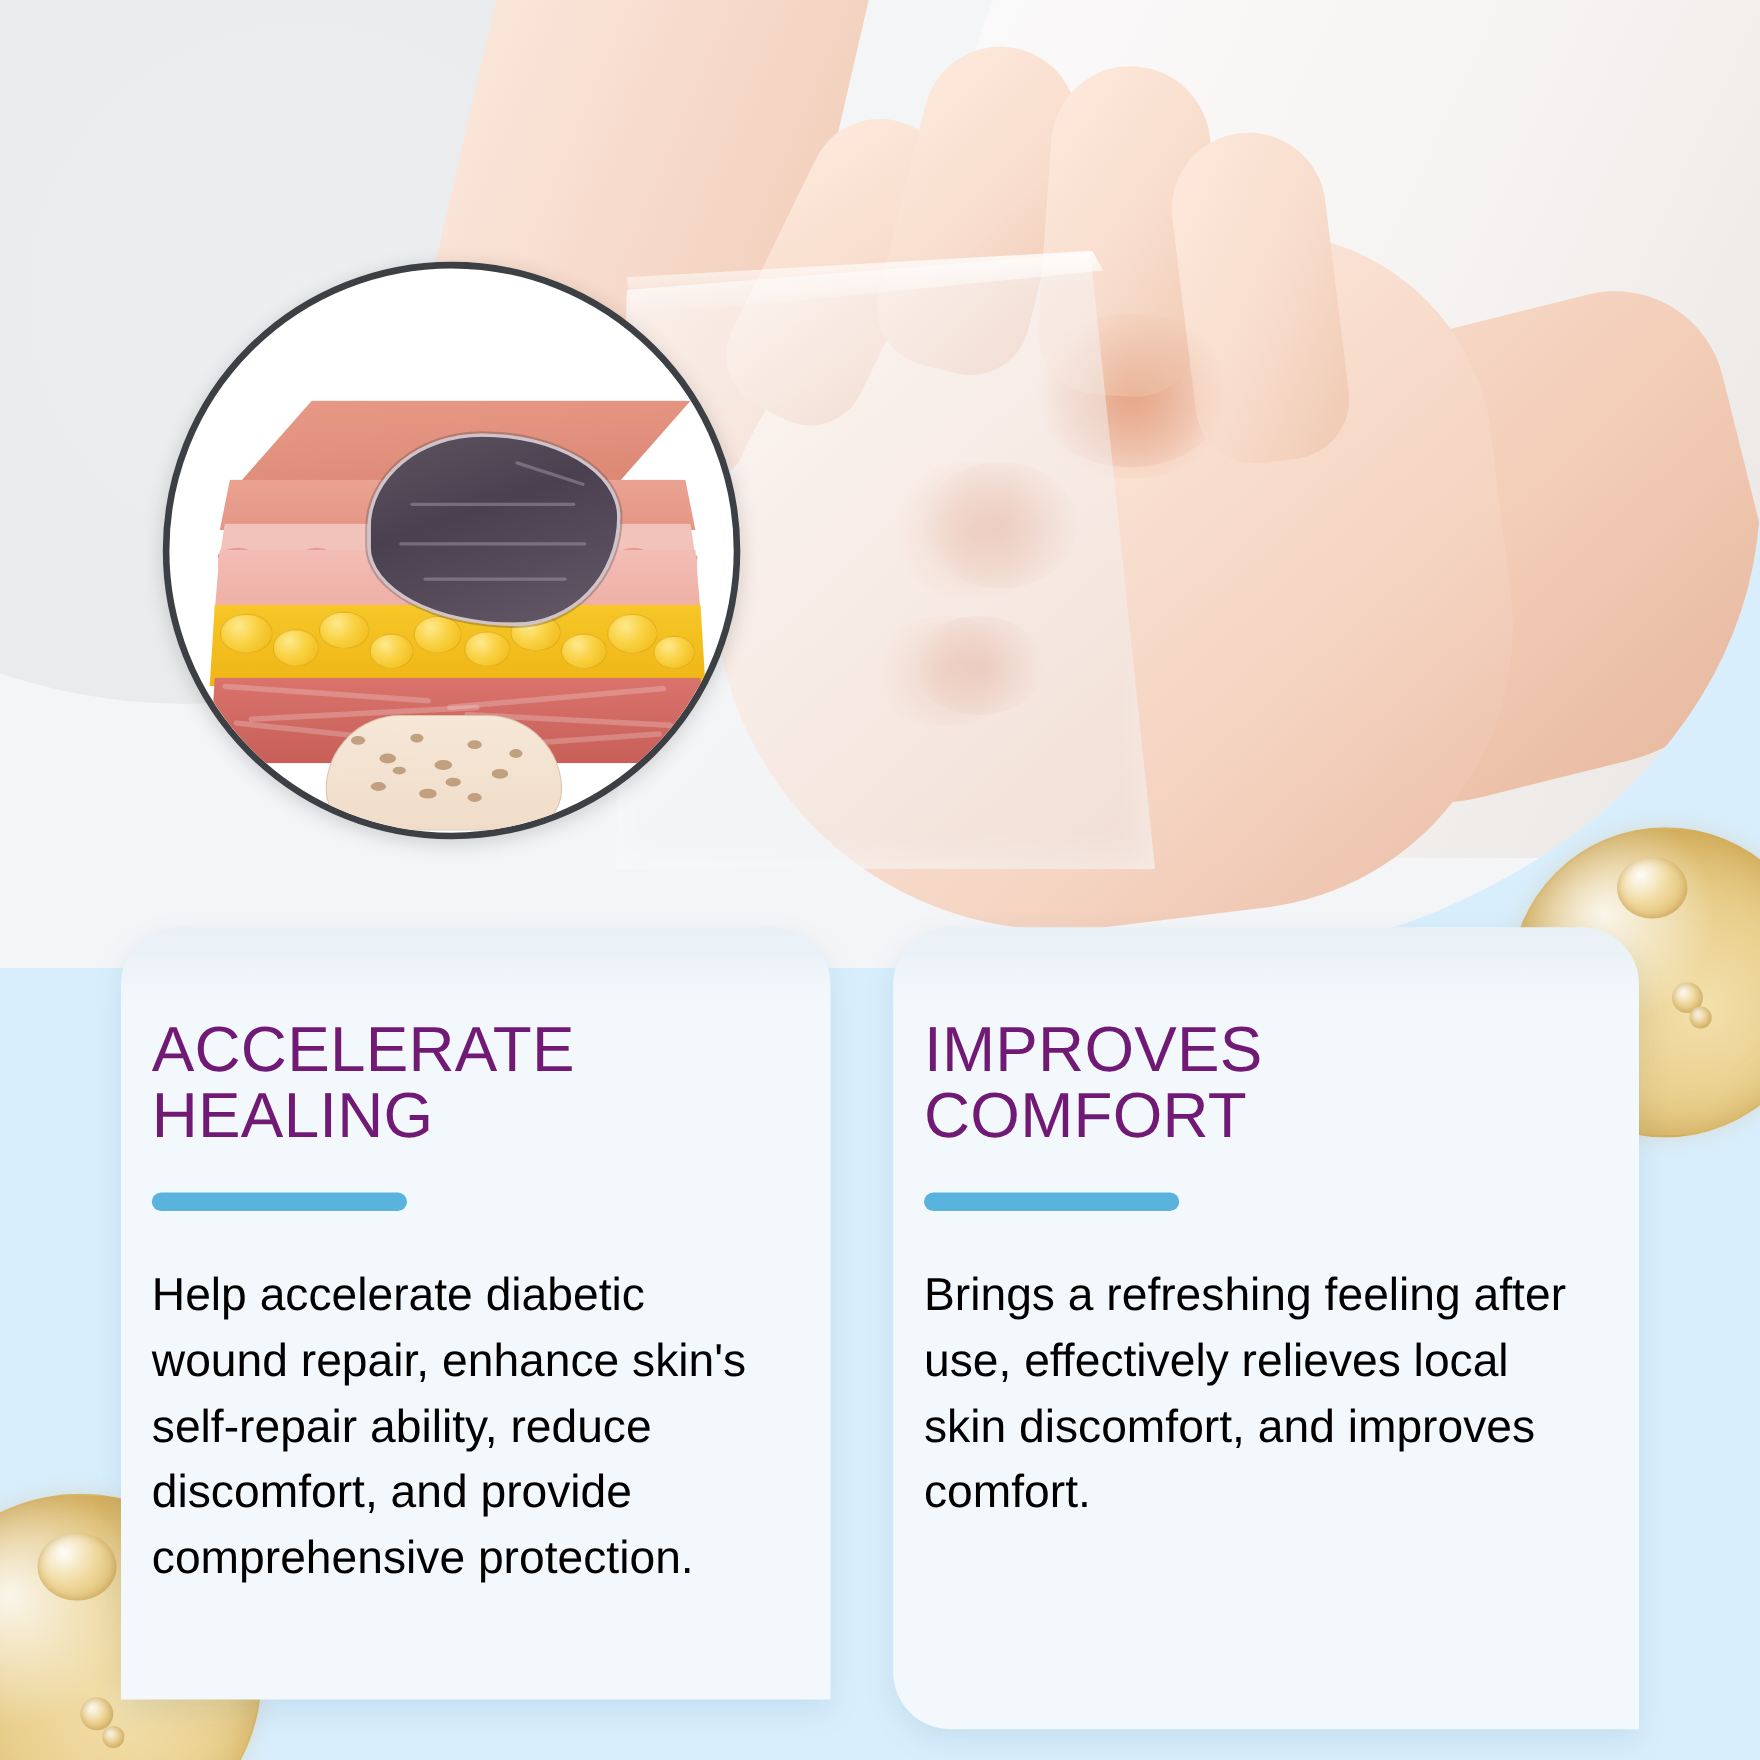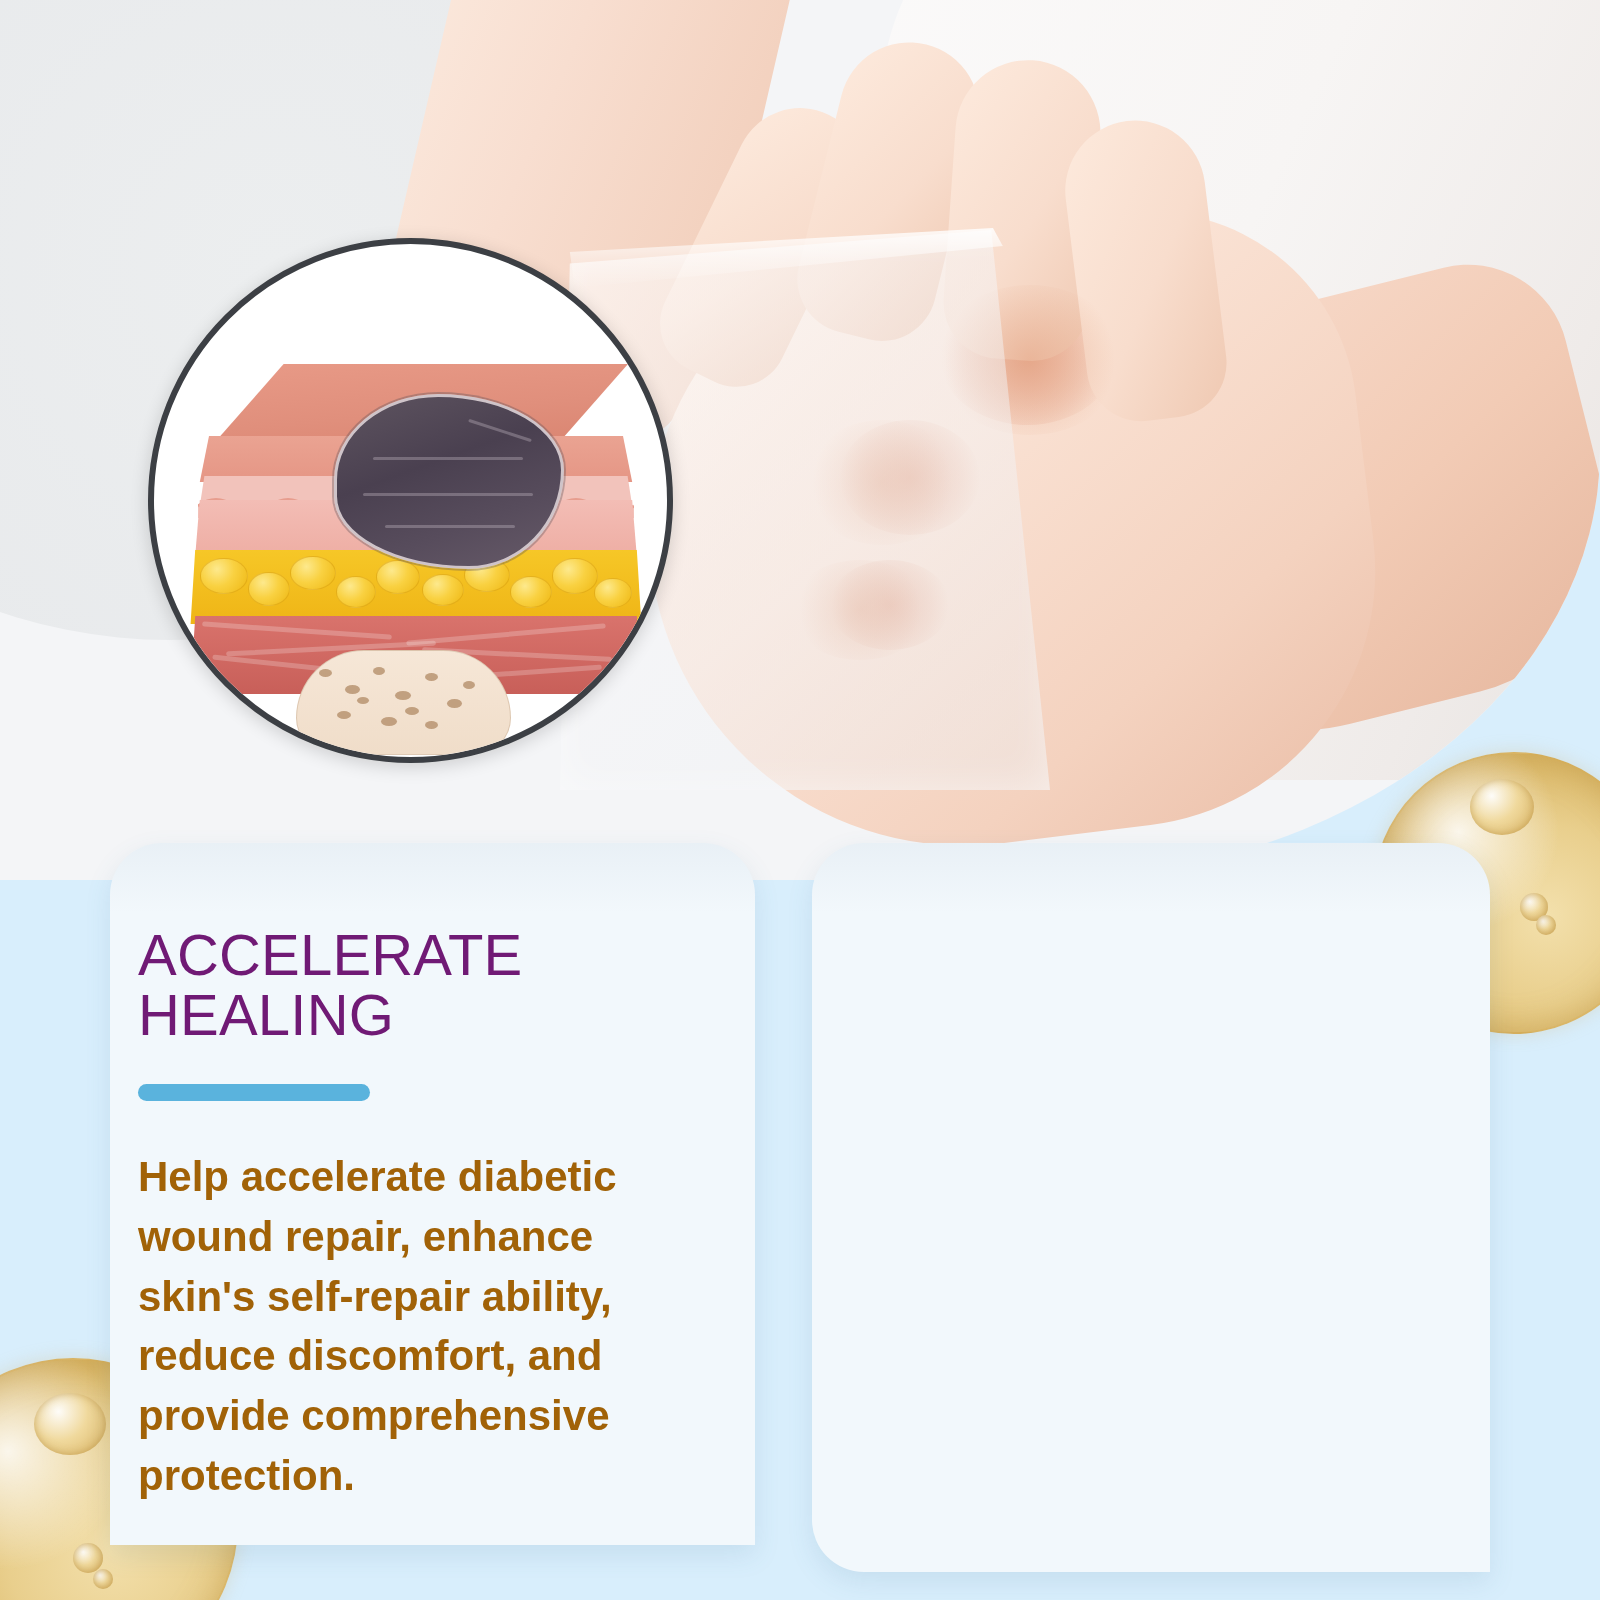--- a/index.html
+++ b/index.html
@@ -269,22 +269,22 @@
   .card-accent {
     margin-top:40px;
     width:232px; height:17px;
     border-radius:9px;
     background:#5ab3dd;
   }
   .card-body {
     margin-top:46px;
     font-size:42px;
     line-height:1.42;
-    color:#a16207;
-    font-weight:700;
+    color:#000000;
+    font-weight:400;
   }
 
   
   .card-shade {
     position:absolute;
     left:0; top:0;
     width:100%; height:70px;
     background:linear-gradient(180deg, rgba(150,170,190,.10), rgba(150,170,190,0));
     border-radius:52px 52px 0 0;
     pointer-events:none;
@@ -402,16 +402,22 @@
       <div class="card-inner">
         <div class="card-title">ACCELERATE
 HEALING</div>
         <div class="card-accent"></div>
         <div class="card-body">Help accelerate diabetic wound repair, enhance skin's self-repair ability, reduce discomfort, and provide comprehensive protection.</div>
       </div>
     </div>
 
     <div class="card card-right">
       <div class="card-shade"></div>
+      <div class="card-inner">
+        <div class="card-title">IMPROVES
+COMFORT</div>
+        <div class="card-accent"></div>
+        <div class="card-body">Brings a refreshing feeling after use, effectively relieves local skin discomfort, and improves comfort.</div>
+      </div>
     </div>
 
   </div>
 </div>
 
 </body></html>

